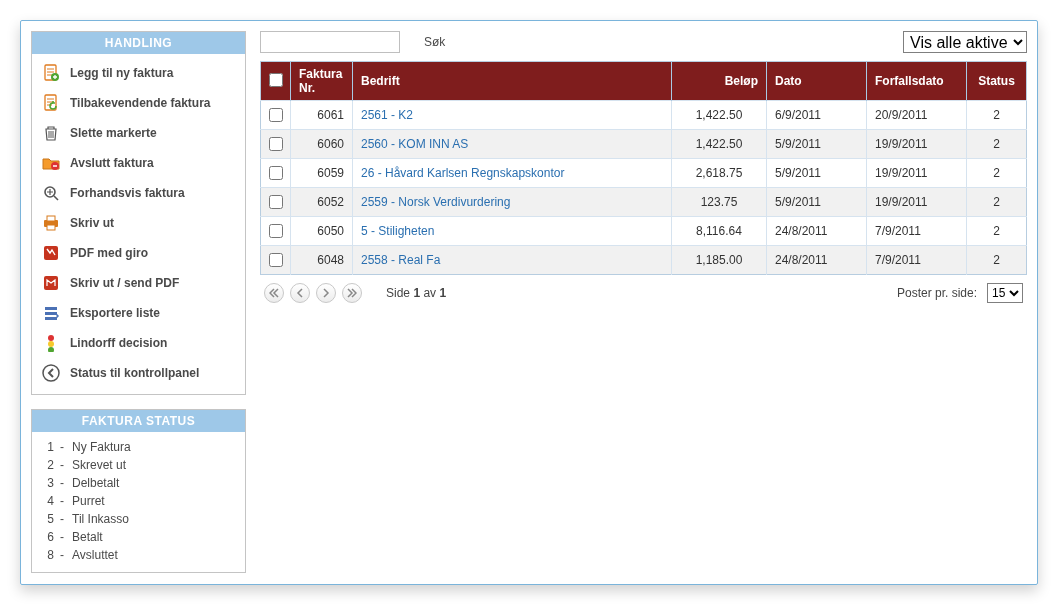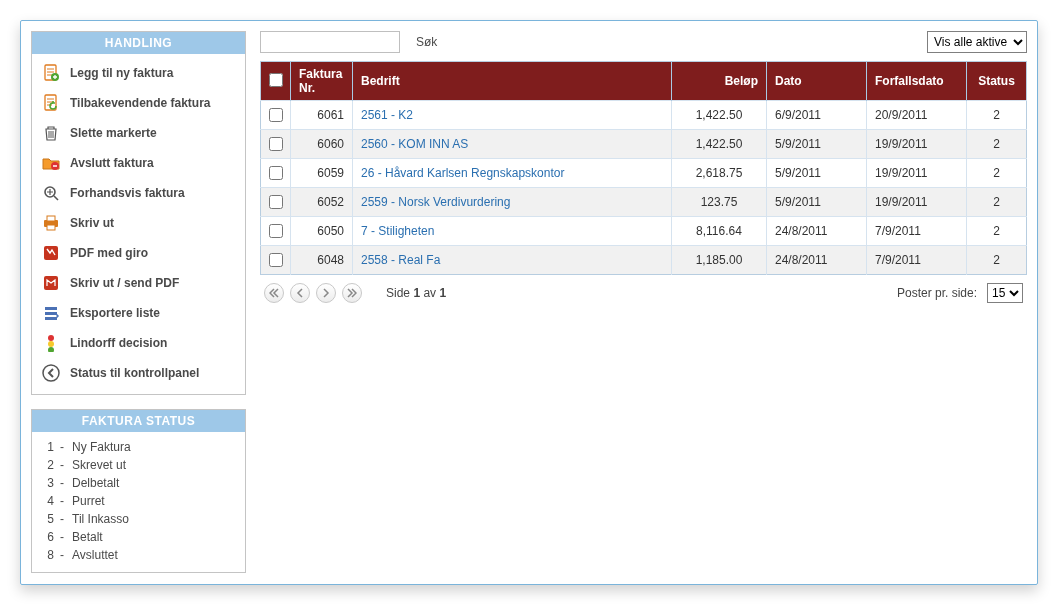--- a/index.html
+++ b/index.html
@@ -47,37 +47,37 @@
     display: inline-flex; align-items: center; justify-content: center;
   }
   .action-item .label { font-weight: bold; color: #4a4a4a; font-size: 12px; }
   .status-list { padding: 6px 10px 8px 10px; color: #4a4a4a; }
   .status-row { display: flex; gap: 6px; padding: 2px 0; font-size: 12px; }
   .status-row .num { width: 12px; text-align: right; }
   .status-row .dash { width: 6px; }
   
   .main { flex: 1; }
   .search-row {
-    display: flex; align-items: center; gap: 8px;
+    display: flex; align-items: center; gap: 16px;
     margin-bottom: 8px;
   }
   .search-row input[type="text"] {
     width: 140px; height: 22px;
     border: 1px solid #bfbfbf;
     padding: 2px 4px;
     font-size: 12px;
   }
   .search-btn {
     border: none; background: transparent; color: #4a4a4a;
     font-size: 12px; cursor: pointer; padding: 2px 8px;
   }
   .filter-select {
     margin-left: auto;
     border: 1px solid #7f7f7f;
-    height: 22px; font-size: 12px;
+    height: 22px; font-size: 16px;
     padding: 1px 2px;
     background: #fff;
   }
   
   table.grid {
     width: 100%; border-collapse: collapse;
     border: 1px solid #b7cde0;
     table-layout: fixed;
   }
   table.grid thead th {
@@ -383,21 +383,21 @@
             <td class="num">6052</td>
             <td class="link"><a>2559 - Norsk Verdivurdering</a></td>
             <td class="amount">123.75</td>
             <td>5/9/2011</td>
             <td>19/9/2011</td>
             <td class="center">2</td>
           </tr>
           <tr>
             <td class="chk"><input type="checkbox" style=""></td>
             <td class="num">6050</td>
-            <td class="link"><a>7 - Stiligheten</a></td>
+            <td class="link"><a>5 - Stiligheten</a></td>
             <td class="amount">8,116.64</td>
             <td>24/8/2011</td>
             <td>7/9/2011</td>
             <td class="center">2</td>
           </tr>
           <tr>
             <td class="chk"><input type="checkbox" style=""></td>
             <td class="num">6048</td>
             <td class="link"><a>2558 - Real Fa</a></td>
             <td class="amount">1,185.00</td>

